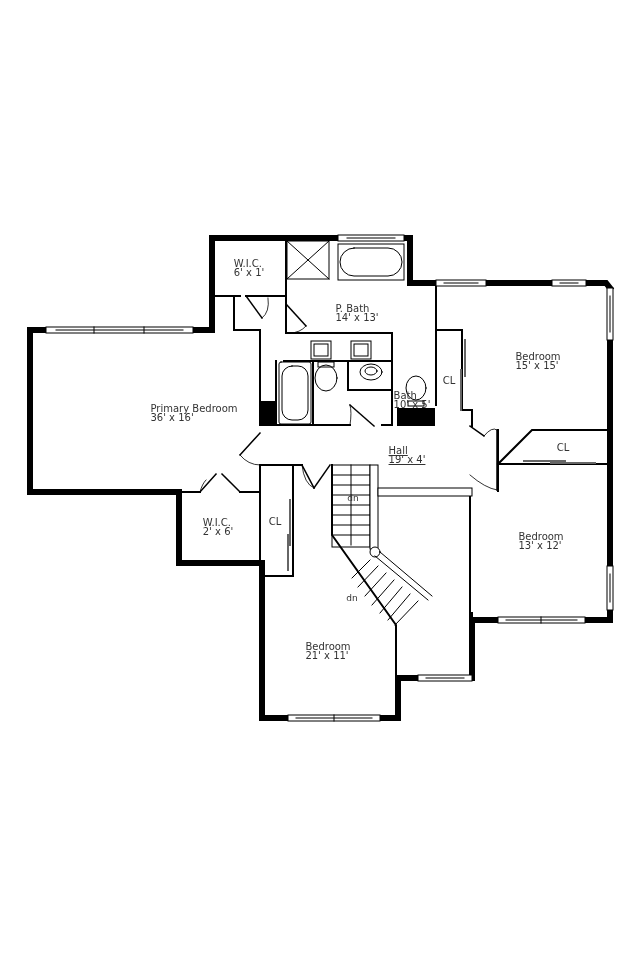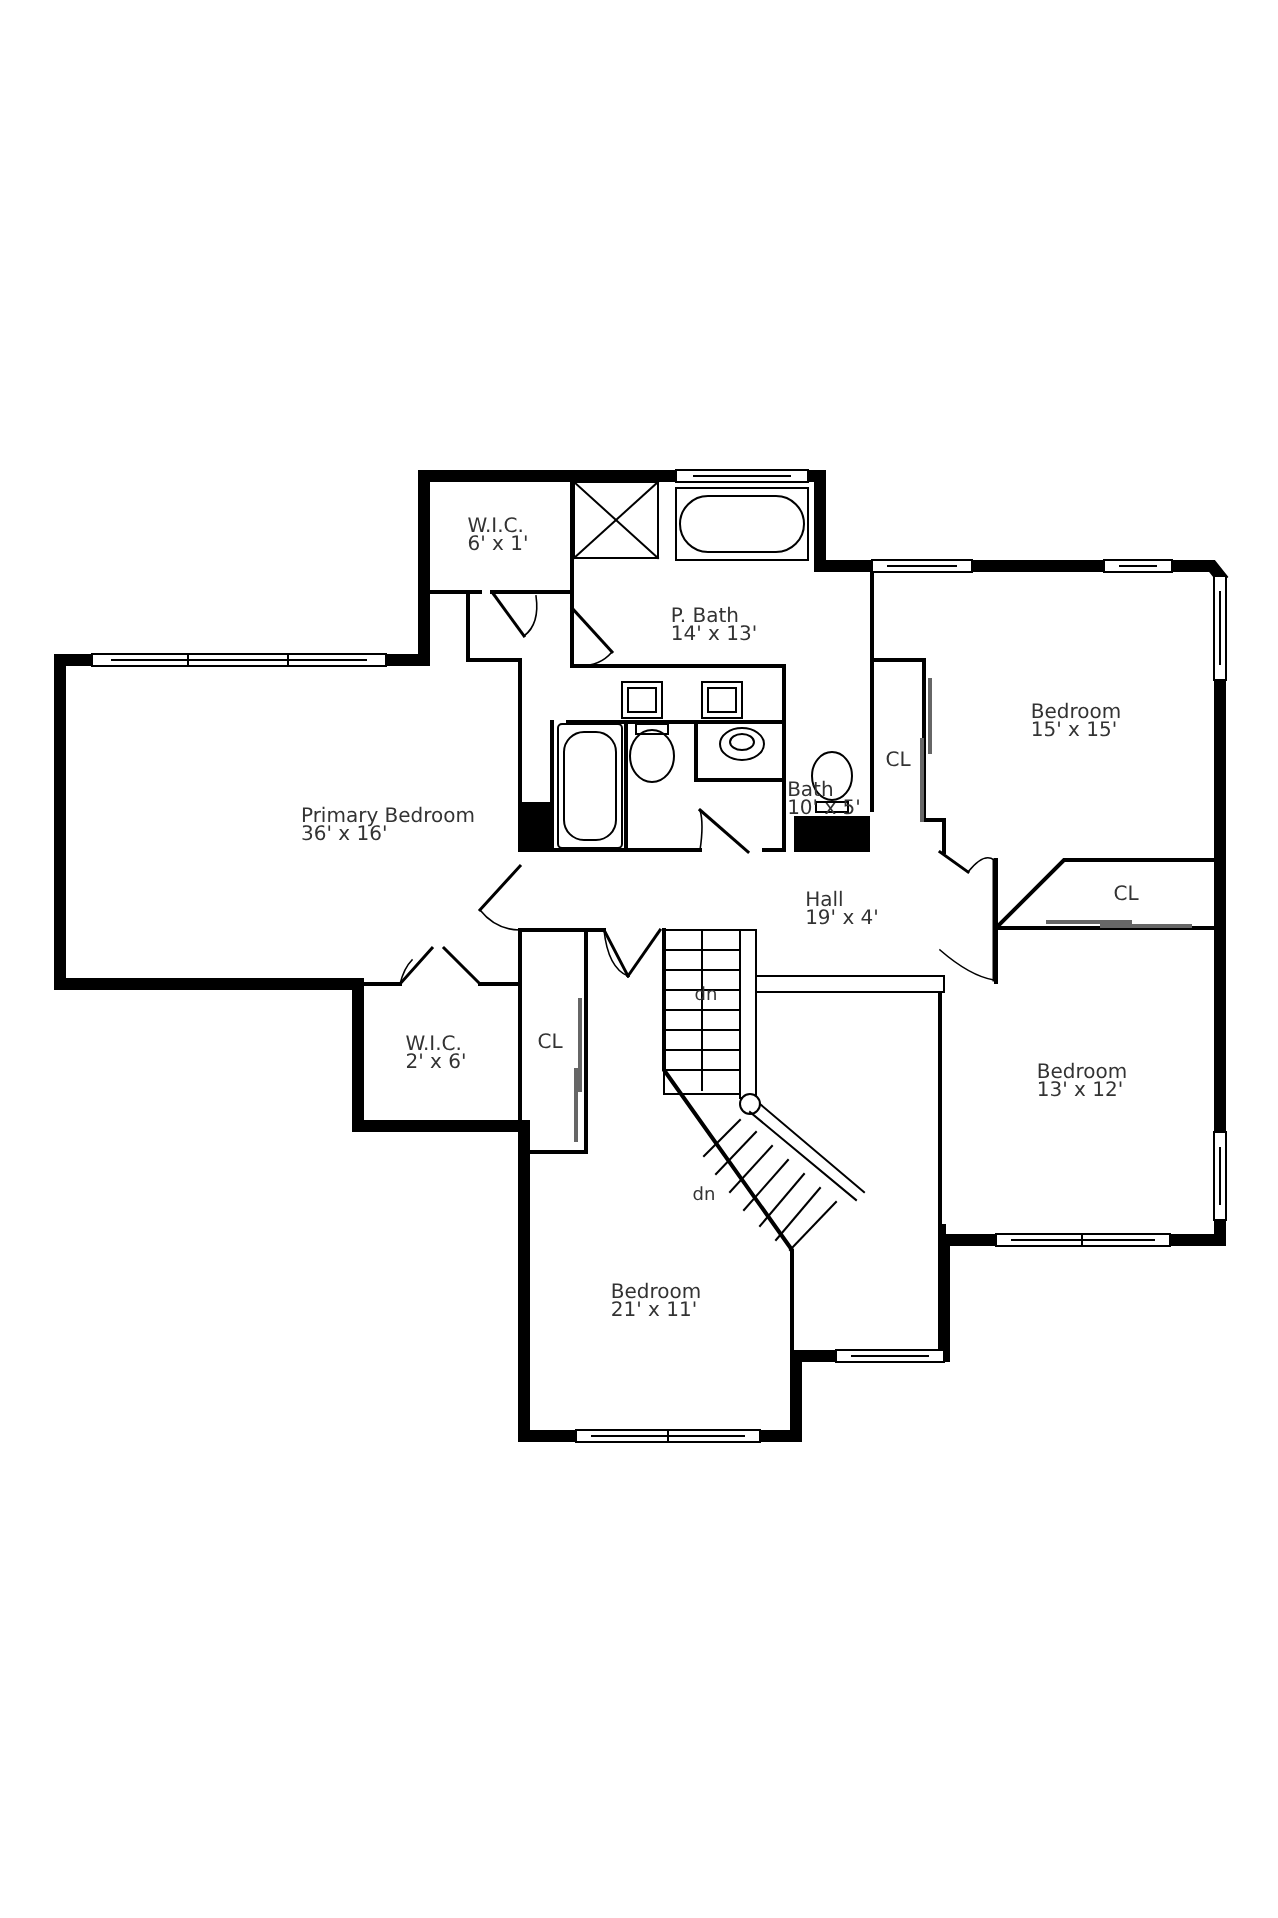--- a/index.html
+++ b/index.html
@@ -178,21 +178,21 @@
   <span>CL</span>
 </div>
 <div class="label" style="left:154px; top:404px;margin-left:40px;">
   <span>Primary Bedroom</span>
   <span class="dim">36' x 16'</span>
 </div>
 <div class="label" style="left:368px; top:391px;margin-left:44px;">
   <span>Bath</span>
   <span class="dim">10' x 5'</span>
 </div>
-<div class="label" style="left:421px; top:446px;">
+<div class="label" style="left:407px; top:446px;text-decoration:underline;">
   <span>Hall</span>
   <span class="dim">19' x 4'</span>
 </div>
 <div class="label" style="left:563px; top:443px;">
   <span>CL</span>
 </div>
 <div class="label" style="left:218px; top:518px;">
   <span>W.I.C.</span>
   <span class="dim">2' x 6'</span>
 </div>

